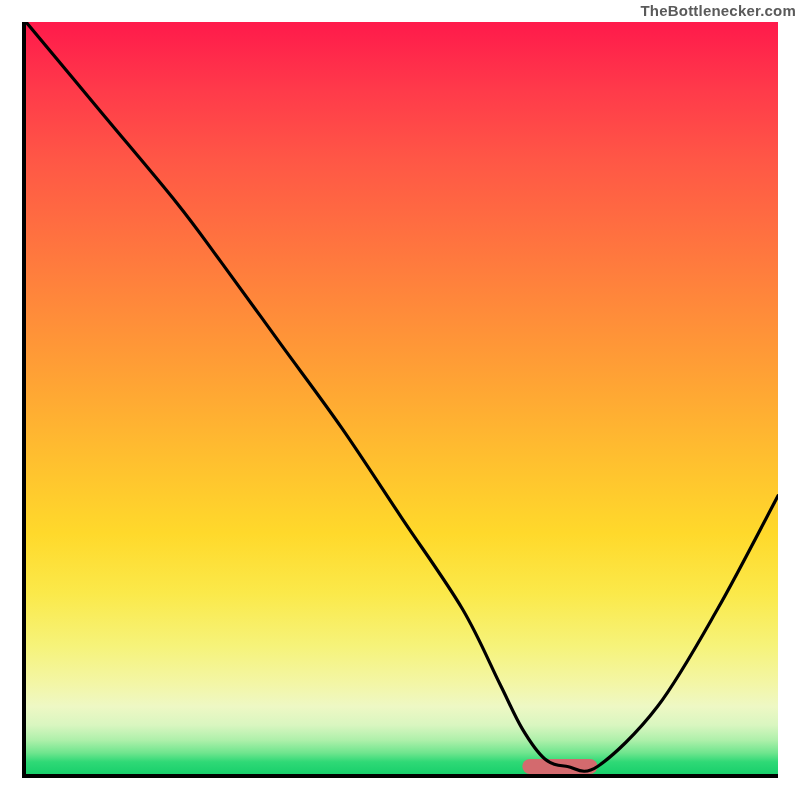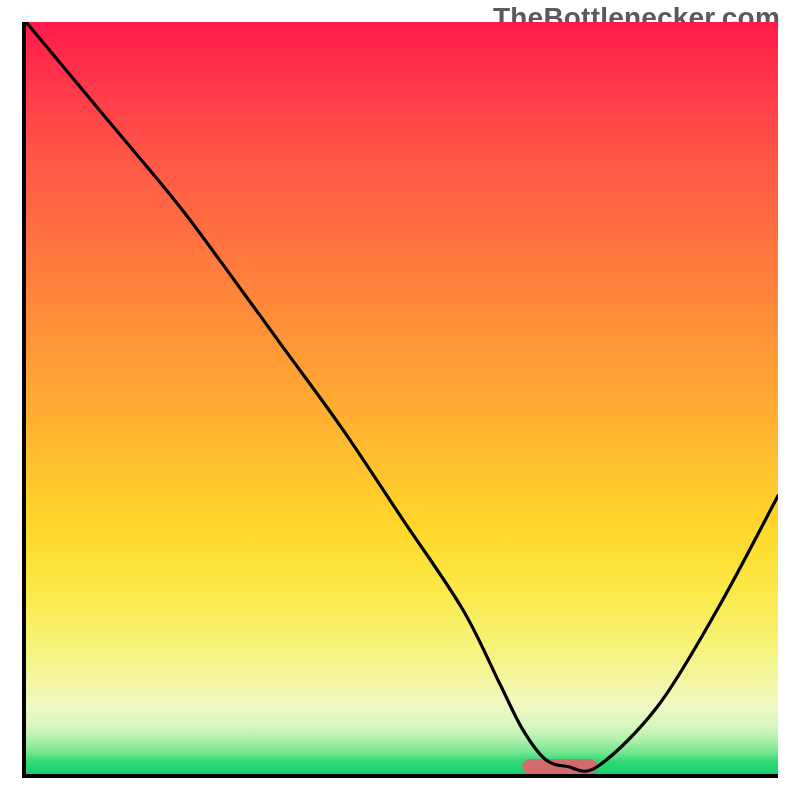--- a/index.html
+++ b/index.html
@@ -11,23 +11,23 @@
     overflow: hidden;
   }
   .chart-root {
     position: relative;
     width: 800px;
     height: 800px;
   }
   .watermark {
     position: absolute;
     top: 2px;
-    right: 20px;
+    right: 4px;
     font-family: Arial, Helvetica, sans-serif;
-    font-size: 28px;
+    font-size: 15px;
     font-weight: 600;
     color: #5a5a5a;
     letter-spacing: 0.2px;
   }
   .plot-box {
     position: absolute;
     left: 22px;
     top: 22px;
     width: 756px;
     height: 756px;

